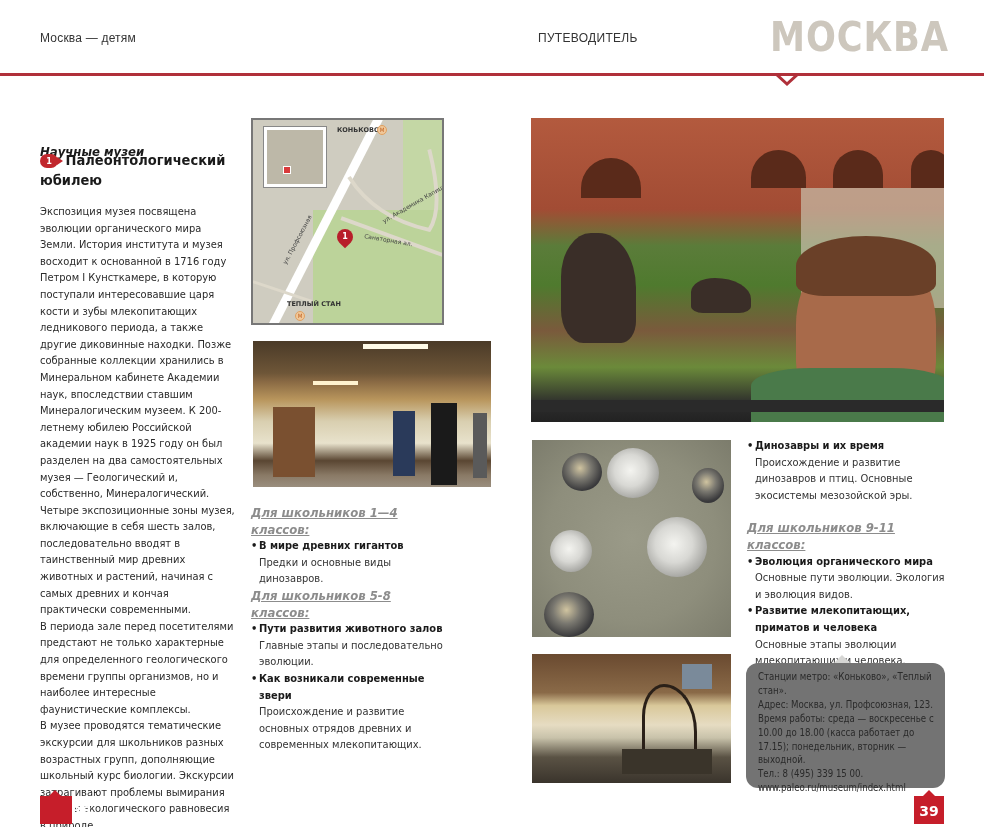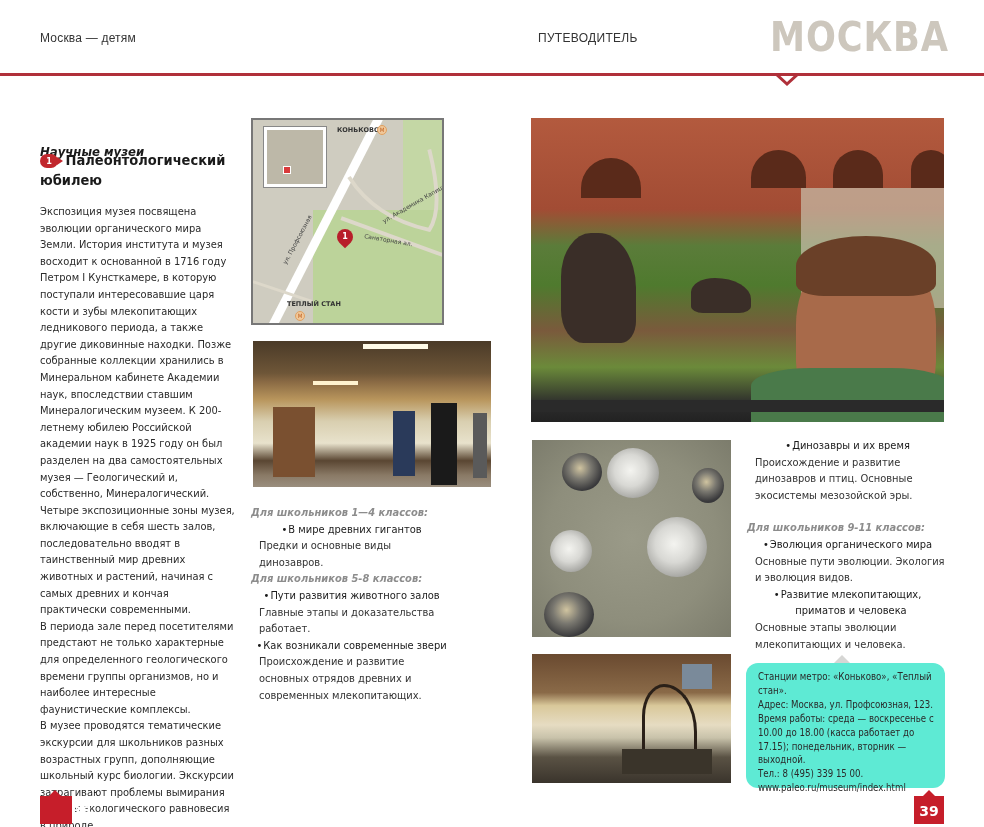--- a/index.html
+++ b/index.html
@@ -38,26 +38,26 @@
   .photo-hall { left: 253px; top: 341px; width: 238px; height: 146px; background: linear-gradient(180deg, #4a3a28 0%, #6e5638 22%, #8a6a44 28%, #b8955c 40%, #d9cfb0 55%, #e8e2cc 70%, #5a4632 82%, #8a7a66 92%, #9a8e7e 100%); }
   .photo-dino { left: 531px; top: 118px; width: 413px; height: 304px; background: linear-gradient(180deg, #b35a3e 0%, #a24c34 30%, #5b7c3a 42%, #4f7a2e 55%, #7a5a3c 70%, #6b8a3a 82%, #2c2c2c 94%, #222 100%); }
   .photo-ammo { left: 532px; top: 440px; width: 199px; height: 197px; background: radial-gradient(circle at 50% 50%, #9a9a88 0%, #8e8e7c 60%, #7c7c6c 100%); }
   .photo-skel { left: 532px; top: 654px; width: 199px; height: 129px; background: linear-gradient(180deg, #6a4a30 0%, #8a6a48 30%, #d9c89a 40%, #e6dcc2 55%, #c8c2aa 65%, #5a5244 80%, #3a342c 100%); }
 
   .shell { position: absolute; border-radius: 50%; background: radial-gradient(circle at 45% 45%, #f4f4f0 0%, #d8d8d4 40%, #9a9a96 80%, #5a5a58 100%); }
   .shell.dark { background: radial-gradient(circle at 45% 40%, #d0c4a0 0%, #7a7870 35%, #3a3a3c 70%, #2a2a2c 100%); }
 
   .mid-col { left: 251px; top: 505px; width: 200px; }
   .right-col { left: 747px; top: 438px; width: 200px; }
-  .grade { font-style: italic; font-weight: bold; color: #8c8c8c; font-size: 11px; }
-  .bullet-title { font-weight: normal; color: #1a1a1a; padding-left: 8px; text-indent: -8px; text-align: center; }
+  .grade { font-style: italic; font-weight: bold; color: #8c8c8c; font-size: 13px; text-decoration: underline; }
+  .bullet-title { font-weight: bold; color: #1a1a1a; padding-left: 8px; text-indent: -8px; }
   .bullet-title::before { content: "•"; display: inline-block; width: 8px; text-indent: 0; }
   .bullet-desc { padding-left: 8px; color: #333; }
 
-  .info-box { position: absolute; left: 746px; top: 663px; width: 199px; height: 125px; background: #5eead4; border-radius: 12px; padding: 7px 10px 6px 12px; font-size: 9.6px; line-height: 13.9px; color: #2a2a2a; font-family: "DejaVu Sans Condensed", "DejaVu Sans", sans-serif; }
+  .info-box { position: absolute; left: 746px; top: 663px; width: 199px; height: 125px; background: #737373; border-radius: 12px; padding: 7px 10px 6px 12px; font-size: 9.6px; line-height: 13.9px; color: #2a2a2a; font-family: "DejaVu Sans Condensed", "DejaVu Sans", sans-serif; }
   .info-box::before { content: ""; position: absolute; left: 88px; top: -8px; border-bottom: 8px solid #d6d6d4; border-left: 8px solid transparent; border-right: 8px solid transparent; }
 
   .page-num { position: absolute; width: 30px; height: 28px; background: #c61e2a; color: #fff; font-weight: bold; font-size: 14px; text-align: center; line-height: 30px; font-family: "DejaVu Sans", sans-serif; }
   .page-num::before { content: ""; position: absolute; left: 9px; top: -6px; border-bottom: 6px solid #c61e2a; border-left: 6px solid transparent; border-right: 6px solid transparent; }
   .pn-left { left: 40px; top: 796px; padding-left: 32px; }
   .pn-right { left: 914px; top: 796px; }
 </style>
 </head>
 <body>
 
@@ -145,21 +145,21 @@
   <div style="position:absolute;left:90px;top:95px;width:90px;height:25px;background:#3a342a;"></div>
   <div style="position:absolute;left:150px;top:10px;width:30px;height:25px;background:#7a8a9a;"></div>
 </div>
 
 <div class="col mid-col">
   <div class="grade">Для школьников 1—4 классов:</div>
   <div class="bullet-title">В мире древних гигантов</div>
   <div class="bullet-desc">Предки и основные виды динозавров.</div>
   <div class="grade">Для школьников 5-8 классов:</div>
   <div class="bullet-title">Пути развития животного залов</div>
-  <div class="bullet-desc">Главные этапы и доказательства работает.</div>
+  <div class="bullet-desc">Главные этапы и последовательно эволюции.</div>
   <div class="bullet-title">Как возникали современные звери</div>
   <div class="bullet-desc">Происхождение и развитие основных отрядов древних и современных млекопитающих.</div>
 </div>
 
 <div class="col right-col">
   <div class="bullet-title">Динозавры и их время</div>
   <div class="bullet-desc">Происхождение и развитие динозавров и птиц. Основные экосистемы мезозойской эры.</div>
   <div style="height:16px;"></div>
   <div class="grade">Для школьников 9-11 классов:</div>
   <div class="bullet-title">Эволюция органического мира</div>

